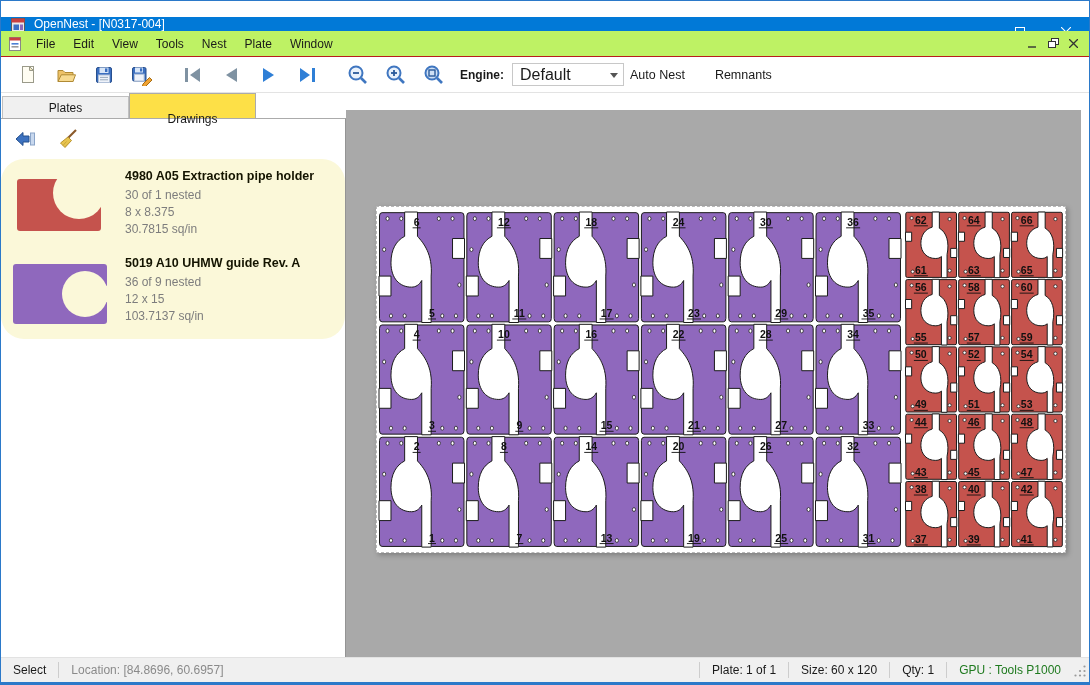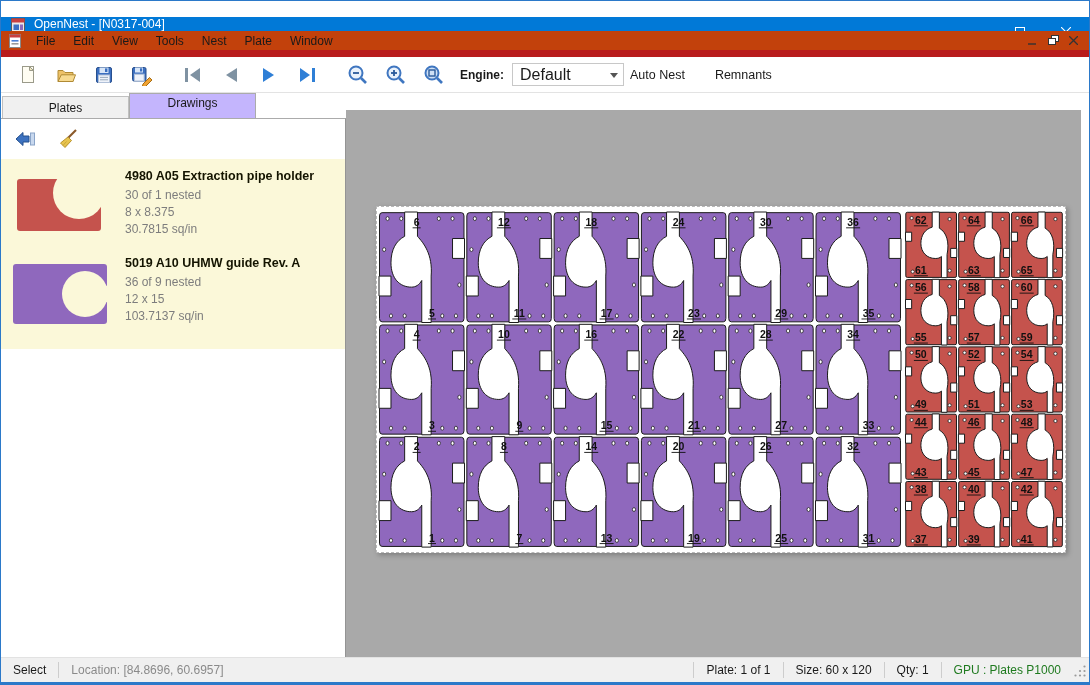--- a/index.html
+++ b/index.html
@@ -8,45 +8,45 @@
   .window { position:relative; width:1090px; height:685px; border:1px solid #2b79c9; border-bottom-width:3px; overflow:hidden; background:#fff; }
 
   
   .titlebar { position:absolute; top:16px; left:0; right:0; height:30px; display:flex; align-items:flex-start; color:#fff; }
   .tb-icon { margin-left:9px; display:flex; }
   .tb-title { margin-left:8px; font-size:12px; }
   .tb-btns { margin-left:auto; display:flex; height:100%; }
   .tb-btn { width:46px; height:100%; display:flex; align-items:center; justify-content:center; }
 
   
-  .menubar { position:absolute; top:30px; left:0; right:0; height:26px; background:#c2410c; display:flex; align-items:center; border-bottom:7px solid #b91c1c; }
+  .menubar { position:absolute; top:30px; left:0; right:0; height:26px; background:#bef264; display:flex; align-items:center; border-bottom:1px solid #b91c1c; }
   .menu-doc-icon { margin:0 4px 0 6px; display:flex; }
   .menu-item { padding:5px 9px; font-size:12px; }
   .mdi-btns { margin-left:auto; display:flex; align-items:center; padding-right:6px; }
   .mdi-btn { width:20px; height:18px; display:flex; align-items:center; justify-content:center; }
 
   
   .toolbar { position:absolute; top:56px; left:0; right:0; height:36px; background:#fff; display:flex; align-items:center; padding-left:12px; border-bottom:1px solid #e3e3e3; }
   .grp { display:flex; align-items:center; gap:9px; }
   .tool-btn { width:29px; height:28px; display:flex; align-items:center; justify-content:center; }
   .tool-gap { width:22px; }
   .engine-label { font-weight:bold; margin-left:12px; font-size:12px; }
   .engine-combo { margin-left:8px; width:112px; height:23px; border:1px solid #c8c8c8; background:#fff; display:flex; align-items:center; padding-left:7px; position:relative; font-size:16px; }
   .combo-arrow { position:absolute; right:5px; top:9px; width:0; height:0; border-left:4px solid transparent; border-right:4px solid transparent; border-top:5px solid #555; }
   .txt-btn { margin-left:0; padding:4px 6px; font-size:12.5px; }
 
   
   .left-panel { position:absolute; top:92px; left:0; width:345px; bottom:25px; background:#fff; }
   .tabstrip { height:25px; display:flex; align-items:flex-end; background:#fff; padding-left:1px; }
   .tab { width:127px; text-align:center; background:#f0f0f0; border:1px solid #c0c0c0; border-bottom:none; height:22px; padding-top:4px; font-size:12px; }
-  .tab.active { background:#c4b5fd; height:25px; padding-top:2px; border-color:#ababab; position:relative; z-index:2; }
+  .tab.active { background:#fde047; height:25px; padding-top:18px; border-color:#ababab; position:relative; z-index:2; }
   .panel-body { position:absolute; top:25px; left:0; right:0; bottom:0; background:#fff; border-top:1px solid #ababab; border-right:1px solid #949494; }
   .panel-tools { padding:7px 10px; display:flex; gap:16px; }
   .panel-tool-btn { width:28px; height:26px; display:flex; align-items:center; justify-content:center; }
-  .drawing-list { padding:1px 0 10px 0; }
+  .drawing-list { padding:1px 0 0 0;border-radius:23px; }
   .drawing-item { display:flex; padding:9px 8px; gap:12px; align-items:flex-start; }
   .thumb { flex:0 0 104px; display:flex; align-items:flex-start; justify-content:center; padding-top:4px; }
   .item-text .title { font-weight:bold; font-size:12.5px; margin-bottom:4px; color:#141400; }
   .item-text .sub { color:#7d7d7d; line-height:17px; font-size:12px; }
 
   
   .canvas { position:absolute; top:92px; left:345px; right:0; bottom:25px; background:#fff; }
   .canvas-gray { position:absolute; top:17px; left:0; right:8px; bottom:0; }
   .plate { position:absolute; left:30px; top:96px; width:690px; height:347px; background:#fff; border:1px dashed #b8b8b8; box-shadow:2px 2px 5px rgba(0,0,0,0.25); }
   .plate svg { display:block; }
@@ -863,21 +863,21 @@
     <span class="sb-div"></span>
     <span class="sb-sec sb-loc">Location: [84.8696, 60.6957]</span>
     <span class="sb-spacer"></span>
     <span class="sb-div"></span>
     <span class="sb-sec">Plate: 1 of 1</span>
     <span class="sb-div"></span>
     <span class="sb-sec">Size: 60 x 120</span>
     <span class="sb-div"></span>
     <span class="sb-sec">Qty: 1</span>
     <span class="sb-div"></span>
-    <span class="sb-sec" style="color: rgb(31, 122, 31);">GPU : Plates P1000</span>
+    <span class="sb-sec" style="color: rgb(31, 122, 31);">GPU : Tools P1000</span>
     <span class="grip">
       <svg width="14" height="14">
           <g fill="#9a9a9a">
             <circle cx="11.5" cy="11.5" r="1.1"></circle>
             <circle cx="11.5" cy="7" r="1.1"></circle>
             <circle cx="7" cy="11.5" r="1.1"></circle>
             <circle cx="11.5" cy="2.5" r="1.1"></circle>
             <circle cx="7" cy="7" r="1.1"></circle>
             <circle cx="2.5" cy="11.5" r="1.1"></circle>
           </g>

